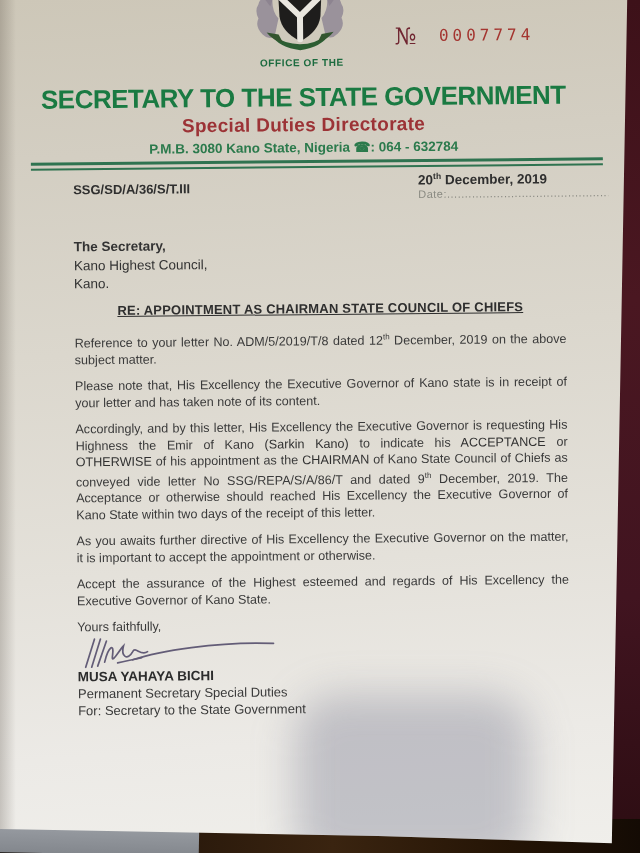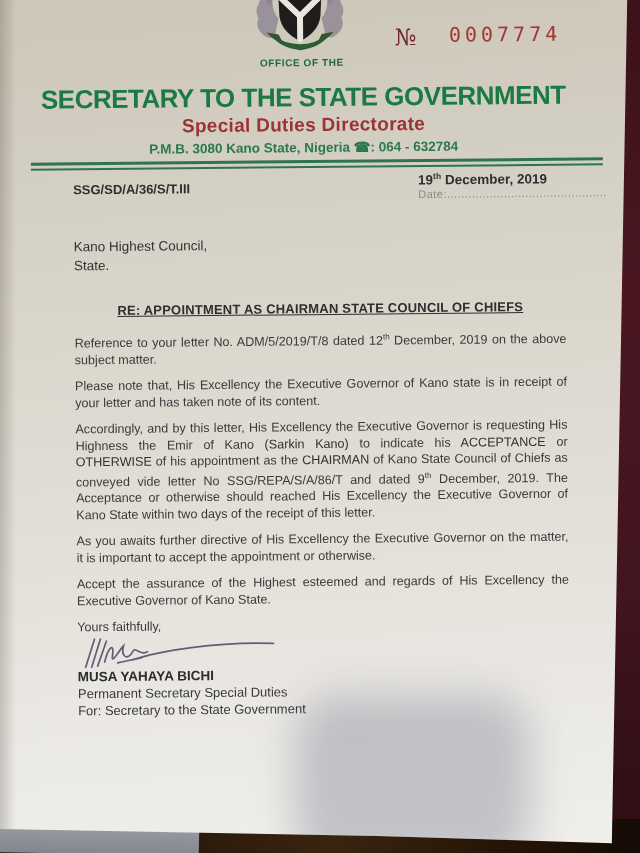--- a/index.html
+++ b/index.html
@@ -37,22 +37,22 @@
     background:rgba(98,104,126,.32);border-radius:42px;filter:blur(20px);
   }
   .content{position:absolute;inset:0;transform:rotate(-0.55deg);transform-origin:50% 45%;}
 
   
   .arms{position:absolute;left:246px;top:-12px;width:115px;height:74px;}
   .office-of{position:absolute;top:57px;left:0;width:610px;text-align:center;
     color:#1c6b3f;font-weight:bold;font-size:10px;letter-spacing:.6px;}
   .serial{position:absolute;top:24px;left:398px;color:#6d2430;white-space:nowrap;}
   .serial .no{font-family:"DejaVu Serif",serif;font-size:23px;color:#702631;}
-  .serial .digits{font-family:"DejaVu Sans Mono",monospace;font-size:20px;color:#a43530;
-    letter-spacing:4px;margin-left:28px;vertical-align:3px;}
+  .serial .digits{font-family:"DejaVu Sans Mono",monospace;font-size:16px;color:#a43530;
+    letter-spacing:4px;margin-left:18px;vertical-align:3px;}
   .title{position:absolute;top:82px;left:0;width:612px;text-align:center;
     font-size:26px;font-weight:800;color:#1a7a42;letter-spacing:-0.5px;white-space:nowrap;}
   .subtitle{position:absolute;top:114px;left:0;width:612px;text-align:center;
     font-size:19px;font-weight:800;color:#9c3336;letter-spacing:.3px;}
   .addr{position:absolute;top:139px;left:0;width:612px;text-align:center;
     font-size:13.5px;font-weight:700;color:#2b7a4c;}
   .rule{position:absolute;top:160px;left:33px;width:572px;height:3px;
     border-top:3px solid #2f7350;border-bottom:2px solid #2f7350;}
 
   
@@ -119,28 +119,29 @@
 
     <div class="office-of">OFFICE OF THE</div>
     <div class="title">SECRETARY TO THE STATE GOVERNMENT</div>
     <div class="subtitle">Special Duties Directorate</div>
     <div class="addr">P.M.B. 3080 Kano State, Nigeria ☎: 064 - 632784</div>
     <div class="rule"></div>
 
     <div class="ref">SSG/SD/A/36/S/T.III</div>
     <div class="dateblock">
       <div class="date-main">
-        <span>19</span><sup>th</sup><span> December, 2019</span>
+        <span>20</span><sup>th</sup><span> December, 2019</span>
       </div>
       <div class="date-line">Date:.....................................................</div>
     </div>
 
     <div class="recipient">
+      <div class="r0">The Secretary,</div>
       <div>Kano Highest Council,</div>
-      <div>State.</div>
+      <div>Kano.</div>
     </div>
 
     <div class="subject">RE: APPOINTMENT AS CHAIRMAN STATE COUNCIL OF CHIEFS</div>
 
     <div class="body-text">
 
     <p><span>Reference to your letter No. ADM/5/2019/T/8 dated 12</span><sup>th</sup><span> December, 2019 on the above subject matter.</span></p>
         <p><span>Please note that, His Excellency the Executive Governor of Kano state is in receipt of your letter and has taken note of its content.</span></p>
         <p><span>Accordingly, and by this letter, His Excellency the Executive Governor is requesting His Highness the Emir of Kano </span><b>(Sarkin Kano)</b><span> to indicate his </span><b>ACCEPTANCE</b><span> or </span><b>OTHERWISE</b><span> of his appointment as the </span><b>CHAIRMAN</b><span> of Kano State Council of Chiefs as conveyed vide letter No SSG/REPA/S/A/86/T and dated 9</span><sup>th</sup><span> December, 2019.  The Acceptance or otherwise should reached His Excellency the Executive Governor of Kano State within two days of the receipt of this letter.</span></p>
         <p><span>As you awaits further directive of His Excellency the Executive Governor on the matter, it is important to accept the appointment or otherwise.</span></p>

